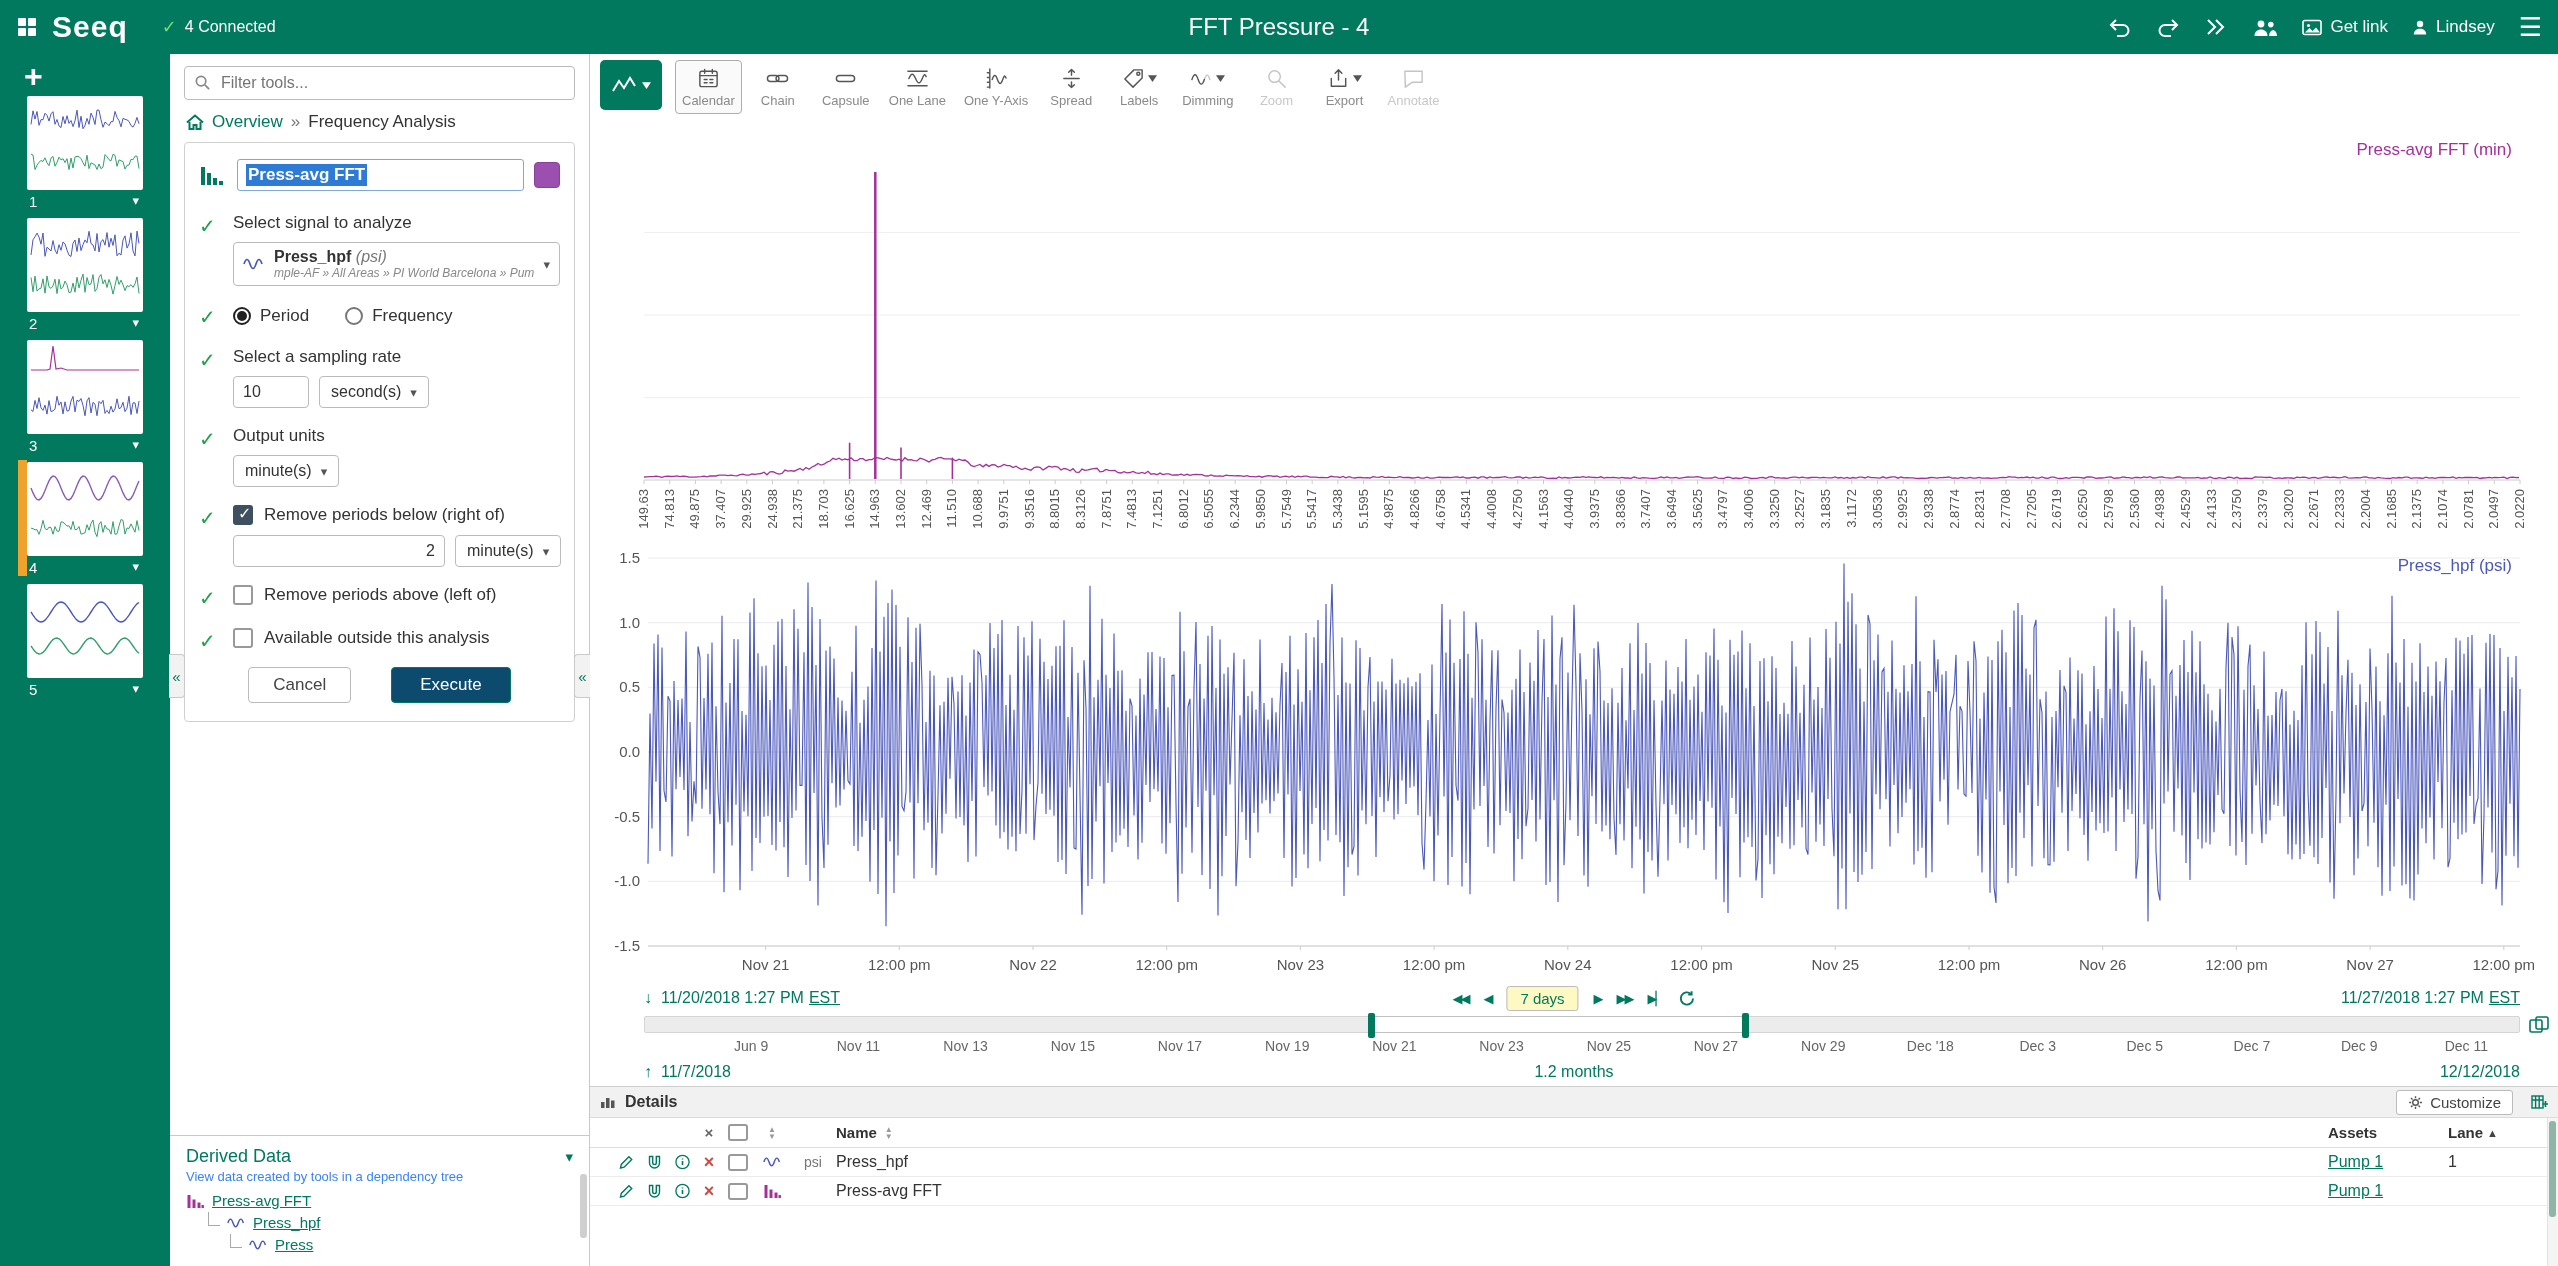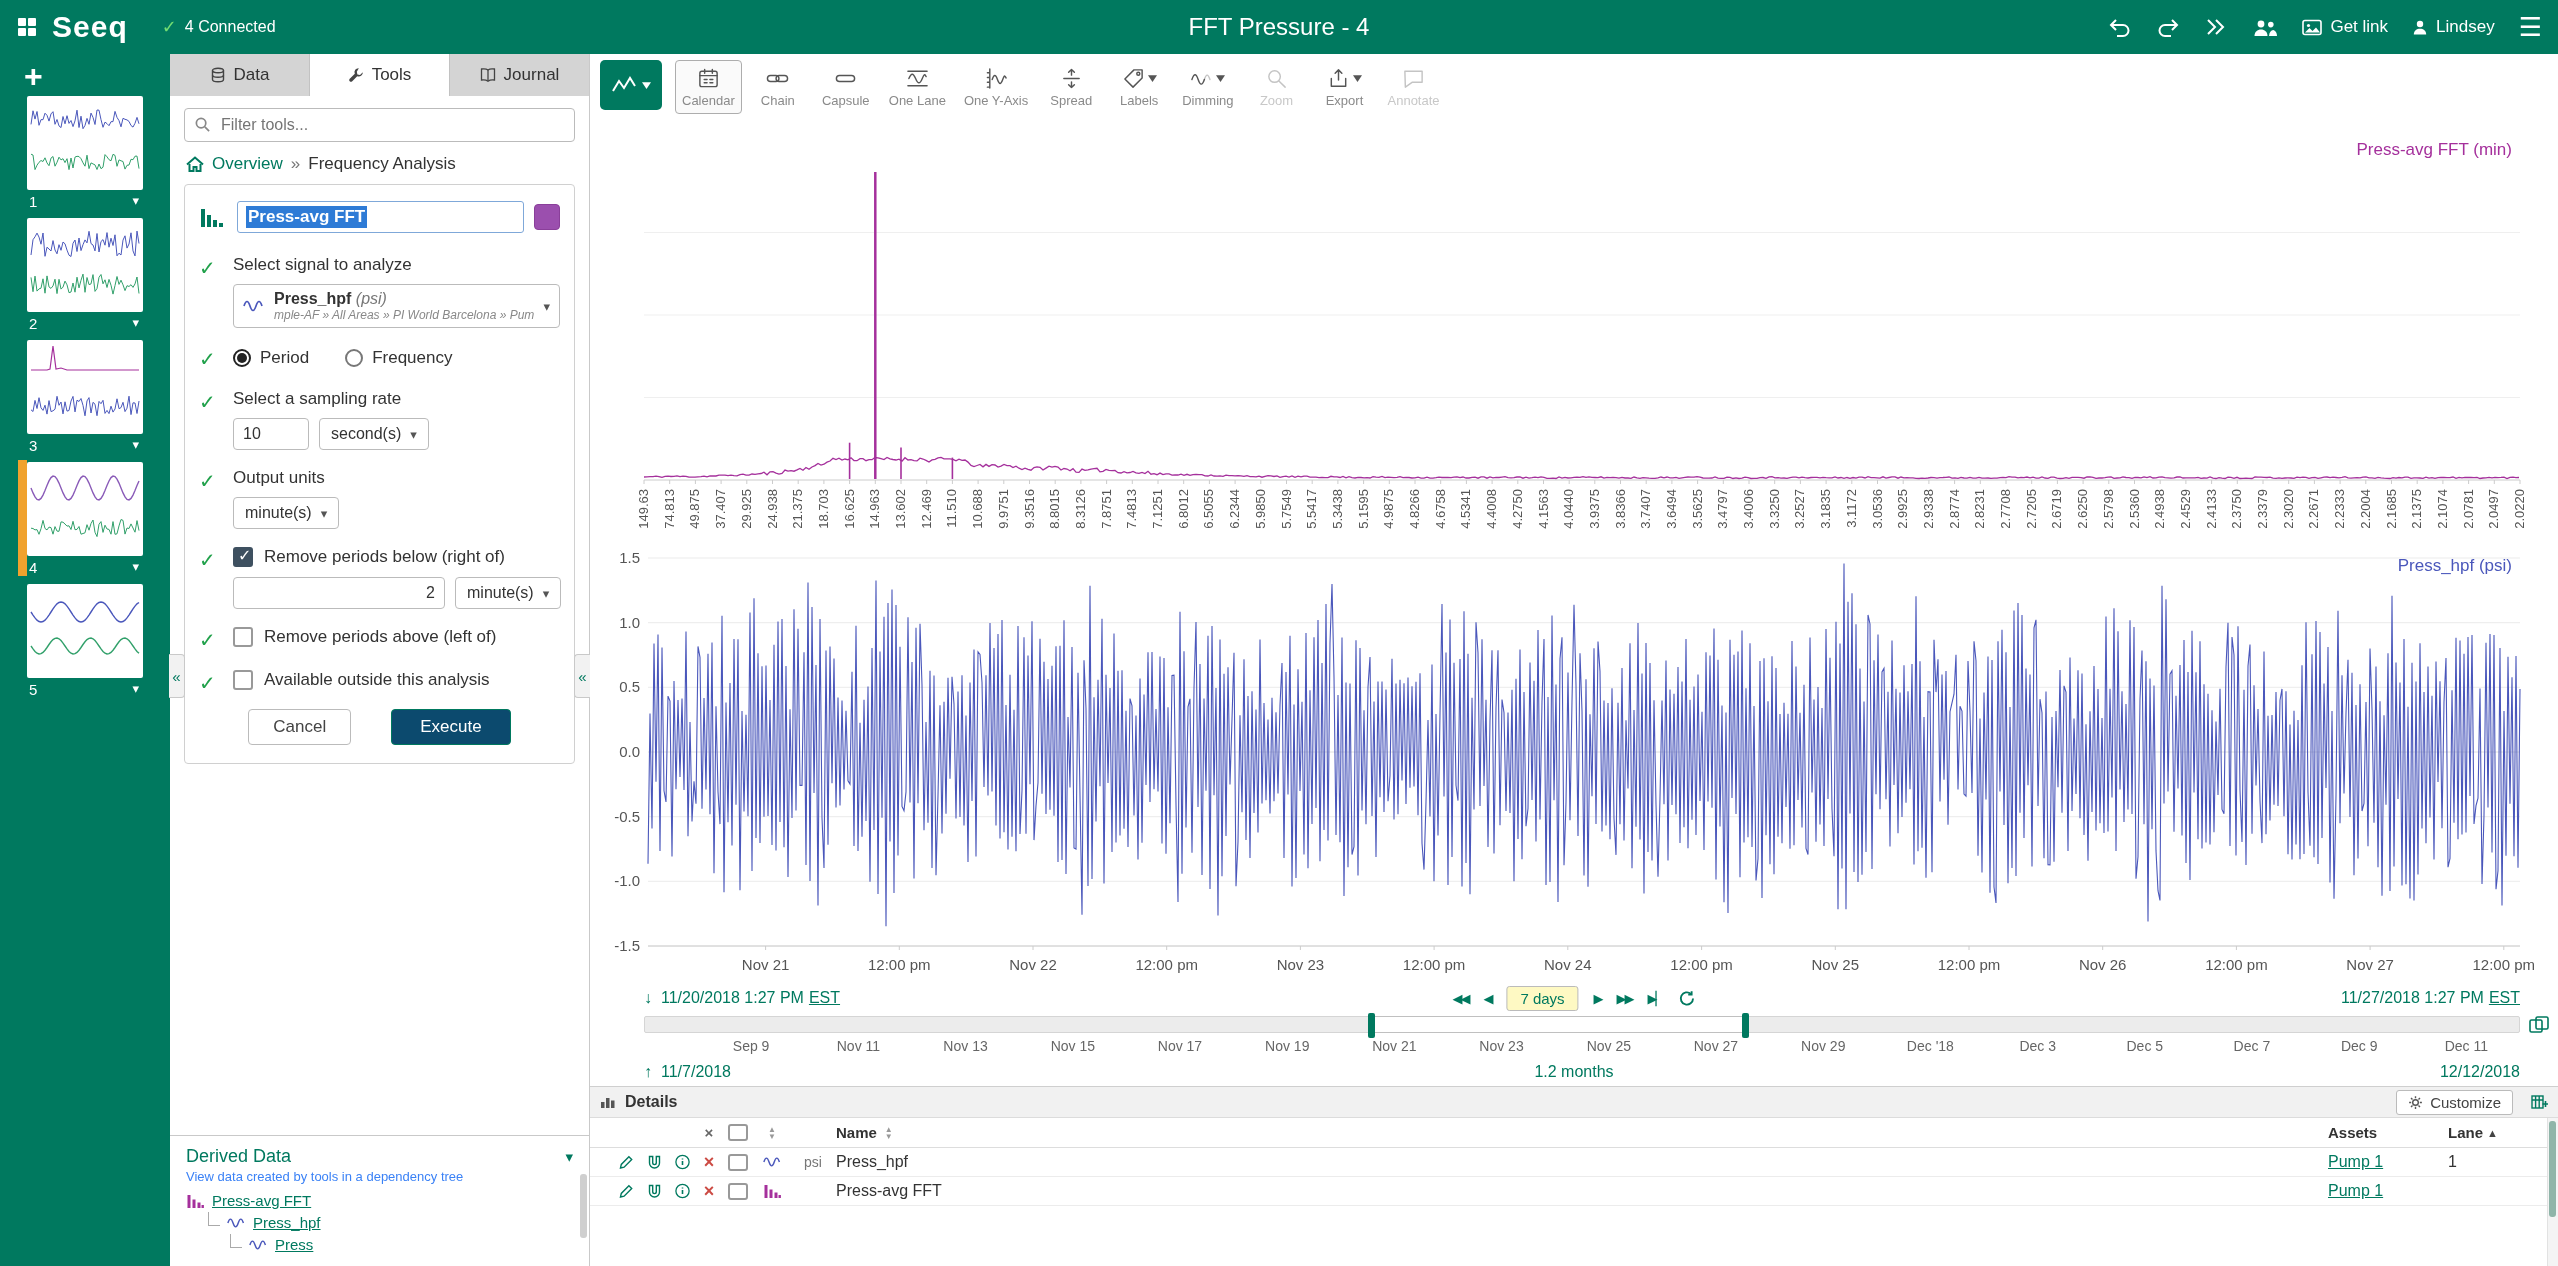--- a/index.html
+++ b/index.html
@@ -276,45 +276,20 @@
               <span class="ws-ch">▾</span>
             </div>
           </div>
         </div>
     </aside>
 
     <section class="tools">
       <div class="collapse-tab ctab-left">«</div>
       <div class="collapse-tab ctab-right">«</div>
 
-      <div class="tool-tabs">
-        <div class="tool-tab">
-          <svg width="16" height="16" viewBox="0 0 16 16">
-              <g fill="none" stroke="#444" stroke-width="1.4">
-                <ellipse cx="8" cy="3.5" rx="5.5" ry="2.2"></ellipse>
-                <path d="M2.5 3.5v9c0 1.2 2.5 2.2 5.5 2.2s5.5-1 5.5-2.2v-9"></path>
-                <path d="M2.5 8c0 1.2 2.5 2.2 5.5 2.2S13.5 9.2 13.5 8"></path>
-              </g>
-            </svg>
-          <span>Data</span>
-        </div>
-        <div class="tool-tab active">
-          <svg width="16" height="16" viewBox="0 0 16 16">
-              <path d="M10.8 1.2a4 4 0 0 0-4 5.6L1.5 12a1.8 1.8 0 0 0 2.5 2.5l5.2-5.3a4 4 0 0 0 5.6-4L12 8l-2.6-.6L8.8 4.8z" fill="#444"></path>
-            </svg>
-          <span>Tools</span>
-        </div>
-        <div class="tool-tab">
-          <svg width="16" height="16" viewBox="0 0 16 16">
-              <path d="M8 3C6.5 1.8 4 1.6 1.5 2v11c2.5-.4 5 .1 6.5 1.2 1.5-1.1 4-1.6 6.5-1.2V2C12 1.6 9.5 1.8 8 3z" fill="none" stroke="#444" stroke-width="1.3"></path>
-              <path d="M8 3v11" stroke="#444" stroke-width="1.3"></path>
-            </svg>
-          <span>Journal</span>
-        </div>
-      </div>
 
       <div class="tool-search">
         <div class="search-box">
           <svg width="17" height="17" viewBox="0 0 18 18">
               <circle cx="7.5" cy="7.5" r="5" fill="none" stroke="#888" stroke-width="1.8"></circle>
               <path d="M11.5 11.5 16 16" stroke="#888" stroke-width="1.8"></path>
             </svg>
           <input type="text" placeholder="Filter tools..." style="">
         </div>
       </div>
@@ -846,21 +821,21 @@
       </div>
 
       <div class="timeline">
         <div class="tl-track">
           <div class="tl-sel" style="left: 38.75%; width: 19.99%;">
             <div class="tl-handle left"></div>
             <div class="tl-handle right"></div>
           </div>
         </div>
         <div class="tl-ticks">
-            <span class="tl-tick" style="left: 5.71%;">Sep 9</span>
+            <span class="tl-tick" style="left: 5.71%;">Jun 9</span>
             <span class="tl-tick" style="left: 11.43%;">Nov 11</span>
             <span class="tl-tick" style="left: 17.14%;">Nov 13</span>
             <span class="tl-tick" style="left: 22.86%;">Nov 15</span>
             <span class="tl-tick" style="left: 28.57%;">Nov 17</span>
             <span class="tl-tick" style="left: 34.29%;">Nov 19</span>
             <span class="tl-tick" style="left: 40%;">Nov 21</span>
             <span class="tl-tick" style="left: 45.71%;">Nov 23</span>
             <span class="tl-tick" style="left: 51.43%;">Nov 25</span>
             <span class="tl-tick" style="left: 57.14%;">Nov 27</span>
             <span class="tl-tick" style="left: 62.86%;">Nov 29</span>

